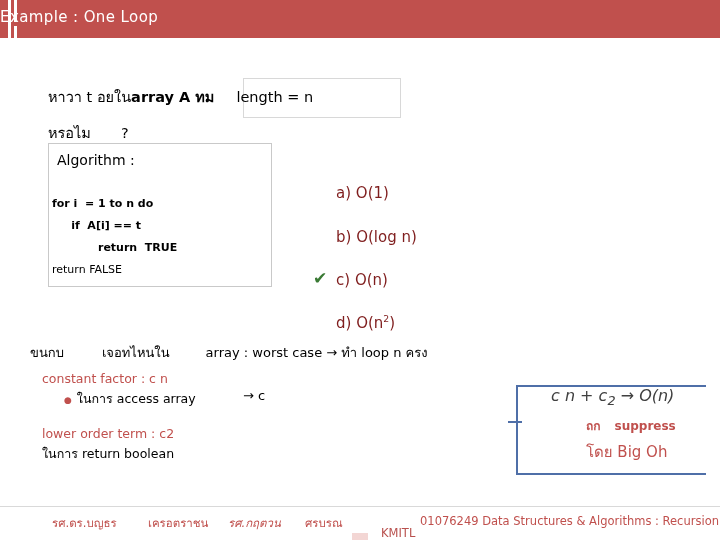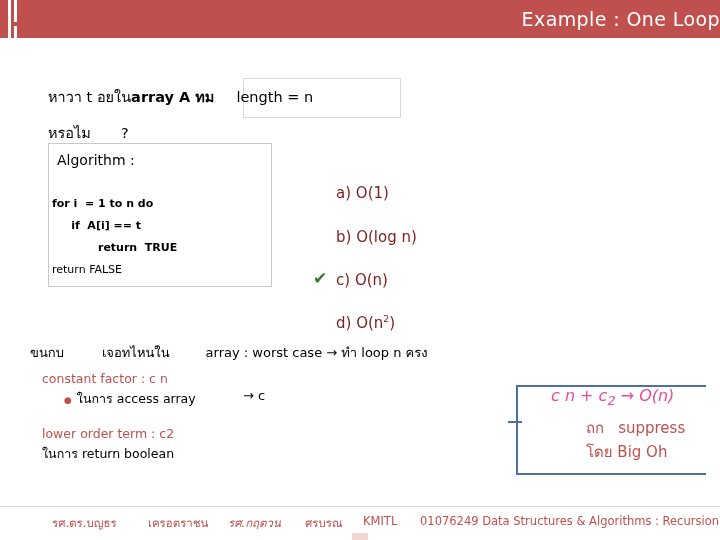--- a/index.html
+++ b/index.html
@@ -26,23 +26,23 @@
     position: absolute;
     left: 0; top: 0;
     width: 720px;
     height: 38px;
     background: #c0504d;
   }
   .title {
     position: absolute;
     left: 0; top: 8px;
     width: 720px;
-    text-align: right;
+    text-align: left;
     color: #ffffff;
-    font-size: 19px;
+    font-size: 15px;
     font-family: "DejaVu Sans", sans-serif;
     letter-spacing: 0.4px;
   }
   
   .left-bar-a {
     position: absolute;
     left: 8px; top: 0;
     width: 3px; height: 38px;
     background: #ffffff;
   }
@@ -198,30 +198,31 @@
   .callout-notch {
     position: absolute;
     left: 508px; top: 421px;
     width: 14px; height: 0;
     border-top: 2px solid #4f6fa8;
   }
   .callout-eq {
     position: absolute;
     left: 551px; top: 386px;
     font-size: 16px;
-    color: #ec4899;
+    color: #404040;
     font-style: italic;
     white-space: nowrap;
   }
   .callout-l2 {
     position: absolute;
     left: 586px; top: 416px;
-    font-size: 15px;
-    color: #c0504d;
-    white-space: nowrap;
+    font-size: 12px;
+    color: #c0504d;
+    white-space: nowrap;
+    font-weight: bold;
   }
   .callout-l2 .sp { margin-left: 14px; }
   .callout-l3 {
     position: absolute;
     left: 586px; top: 440px;
     font-size: 15px;
     color: #c0504d;
     white-space: nowrap;
   }
 
@@ -238,21 +239,21 @@
     width: 720px;
     font-size: 11.5px;
     color: #c0504d;
     white-space: nowrap;
   }
   .footer span { position: absolute; }
   .f1 { left: 52px; }
   .f2 { left: 148px; }
   .f3 { left: 228px; font-style: italic; }
   .f4 { left: 305px; }
-  .f5 { left: 363px; color: #b8504d; }
+  .f5 { left: 381px; color: #b8504d; margin-top: 12px; }
   .f6 { left: 420px; }
   .footer-pinkdot {
     position: absolute;
     left: 352px; top: 533px;
     width: 16px; height: 7px;
     background: #f3d6d4;
   }
 </style>
 </head>
 <body>

